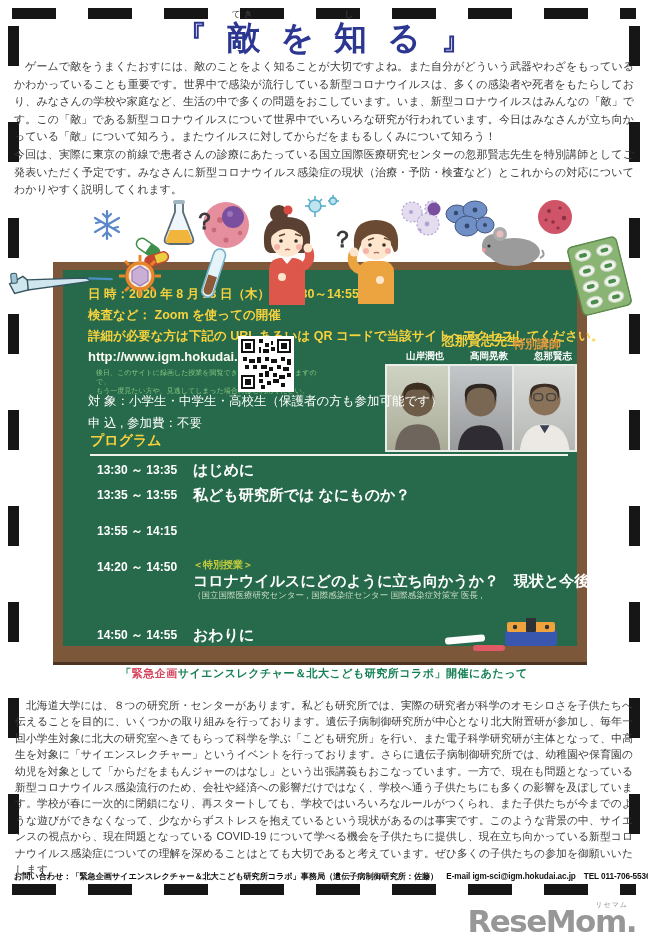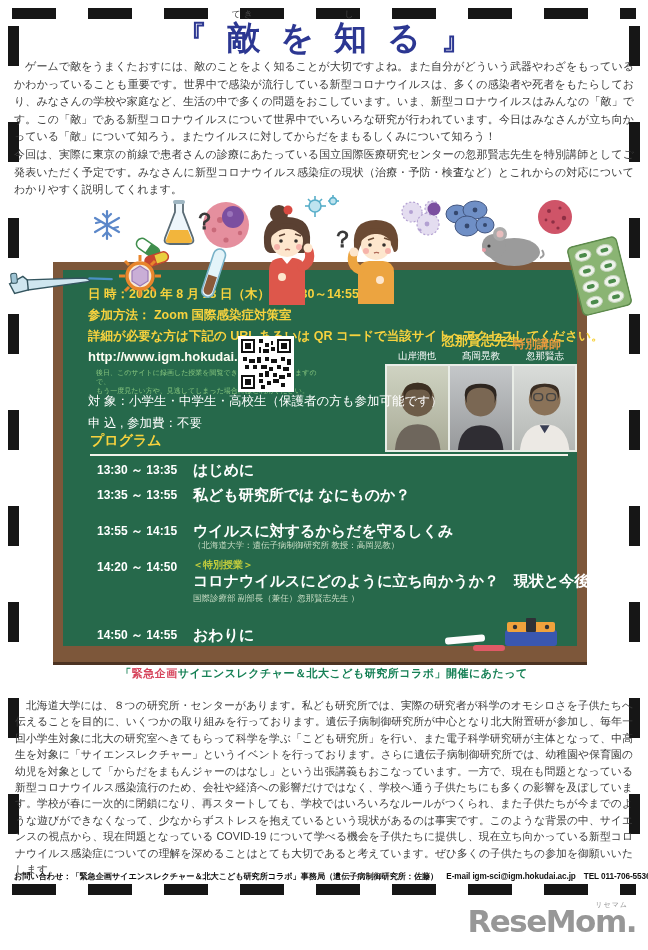--- a/index.html
+++ b/index.html
@@ -40,21 +40,21 @@
   .byellow { color:#f7d23e; font-weight:bold; font-size:12.5px; }
   .bline { position:absolute; left:25px; white-space:nowrap; }
   .burl  { color:#fdfdf2; font-weight:bold; font-size:13px; }
   .bnote { position:absolute; left:33px; color:#86c57e; font-size:7px; line-height:9px; width:230px; }
   .bwhite { color:#fff; font-weight:normal; font-size:12.5px; }
   .qr { position:absolute; left:175px; top:66px; width:56px; height:56px; background:#fff; padding:3px; }
   .lbl-staff   { position:absolute; top:62px; left:358px; width:120px; text-align:center;
                  color:#f7d23e; font-weight:bold; font-size:13px; }
   .lbl-special { position:absolute; top:66px; left:450px; width:66px; 
                  color:#e89a3e; font-weight:bold; font-size:12px; }
-  .staff-names { position:absolute; top:80px; left:322px; width:192px; display:flex; }
+  .staff-names { position:absolute; top:80px; left:330px; width:192px; display:flex;font-weight:bold; }
   .staff-names span { width:64px; text-align:center; color:#fff; font-size:9.5px; }
   .photos { position:absolute; top:94px; left:322px; width:192px; height:88px; display:flex; gap:2px;
             background:#e9ede7; padding:2px; }
   .photo { flex:1; position:relative; overflow:hidden; }
   .ph1 { background:linear-gradient(180deg,#cfd3c2,#a9ab97); }
   .ph2 { background:linear-gradient(180deg,#c4c7c9,#97999b); }
   .ph3 { background:linear-gradient(180deg,#d9dcd9,#b4b7b4); }
   .prog-label { position:absolute; left:27px; top:162px; color:#f7d23e; font-weight:bold; font-size:14px;text-align:center; }
   .prog-line  { position:absolute; left:27px; top:184px; width:478px; height:2px; background:#f2f2ea; }
   .prow { position:absolute; left:34px; display:flex; }
@@ -329,21 +329,21 @@
           <line x1="37" y1="37" x2="33" y2="33"></line>
         </g>
         <circle cx="22" cy="22" r="13" fill="#f6e9d8" stroke="#e8862c" stroke-width="3.4"></circle>
         <path d="M22 12 l8 5 v10 l-8 5 -8 -5 v-10 Z" fill="#c9aed6" stroke="#9a7ab8" stroke-width="1.2"></path>
       </svg>
   </div>
 
   <div class="board">
     <div class="bsurf">
       <span class="bline byellow" style="top:16px">日 時：2020 年 8 月 13 日（木）　13:30～14:55</span>
-      <span class="bline byellow" style="top:37px">参加方法： Zoom 国際感染症対策室</span>
+      <span class="bline byellow" style="top:37px">検査など： Zoom を使っての開催</span>
       <span class="bline byellow" style="top:58px">詳細が必要な方は下記の URL あるいは QR コードで当該サイトへアクセスしてください。</span>
       <span class="bline burl" style="top:79px">http://www.igm.hokudai.ac.jp/sci/</span>
       <div class="bnote" style="top:98px">
         <div>後日、このサイトに録画した授業を閲覧できるようにしておきますので、</div>
         <div>もう一度見たい方や、見逃してしまった場合にはご利用ください。</div>
       </div>
       <div class="qr">
         <svg width="50" height="50" viewBox="0 0 25 25" shape-rendering="crispEdges">
             <rect width="25" height="25" fill="#fff"></rect>
             <g fill="#111">
@@ -434,31 +434,27 @@
           </div>
       </div>
       <div class="prow" style="top:216px">
         <span class="ptime">13:35 ～ 13:55</span>
         <div class="pcontent">
           <span class="ptitle">私ども研究所では なにものか？</span>
         </div>
       </div>
       <div class="prow" style="top:252px">
         <span class="ptime">13:55 ～ 14:15</span>
-        <div class="pcontent">
-          <span class="ptitle">ウイルスに対するからだを守るしくみ</span>
-          <span class="psub">（北海道大学：遺伝子病制御研究所 教授：高岡晃教）</span>
-        </div>
       </div>
       <div class="prow" style="top:288px">
         <span class="ptime">14:20 ～ 14:50</span>
         <div class="pcontent">
           <span class="ptag">＜特別授業＞</span>
           <span class="ptitle">コロナウイルスにどのように立ち向かうか？　現状と今後</span>
-          <span class="psub" style="margin-top:3px">国際診療部 副部長（兼任）忽那賢志先生 ）</span>
+          <span class="psub">（国立国際医療研究センター , 国際感染症センター 国際感染症対策室 医長 ,</span>
         </div>
       </div>
       <div class="prow" style="top:356px">
         <span class="ptime">14:50 ～ 14:55</span>
         <div class="pcontent">
             <span class="ptitle">おわりに</span>
           </div>
       </div>
 
       <div class="chalk-w"></div>

